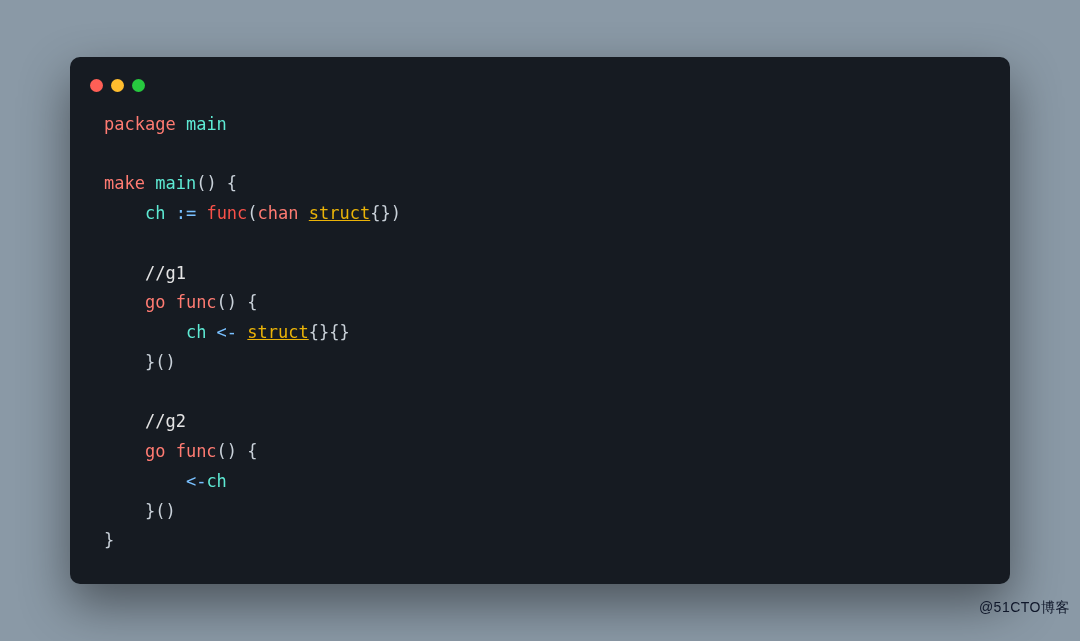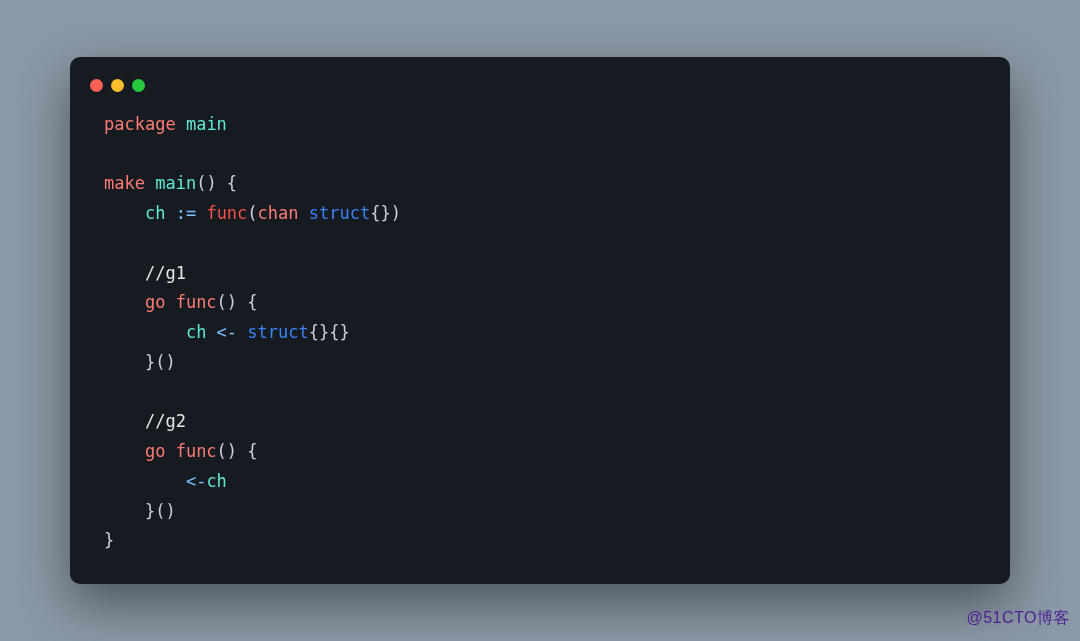--- a/index.html
+++ b/index.html
@@ -32,31 +32,31 @@
     font-family: inherit;
     font-size: 17px;
     line-height: 1.75;
     color: #c9d1d9;
     padding: 0 34px;
     white-space: pre;
   }
   .kw   { color:#ff7b72;text-align:center; }           
   .id   { color:#5eead4; }           
   .make { color:#f85149; }           
-  .str  { color:#3b82f6; }           
+  .str  { color:#eab308;text-decoration:underline; }           
   .com  { color:#e5e5e5; }           
   .pn   { color:#c9d1d9; }           
   .op   { color:#79c0ff; }           
   .watermark {
     position: absolute;
     right: 10px;
-    bottom: 12px;
+    bottom: 24px;
     font-family: sans-serif;
-    font-size: 16px;
-    color: #4c1d95;
+    font-size: 14px;
+    color: #0f172a;
     letter-spacing: .5px;
   }
 </style>
 </head>
 <body>
 
 <div class="window">
   <div class="titlebar">
     <span class="dot red"></span>
     <span class="dot yellow"></span>

